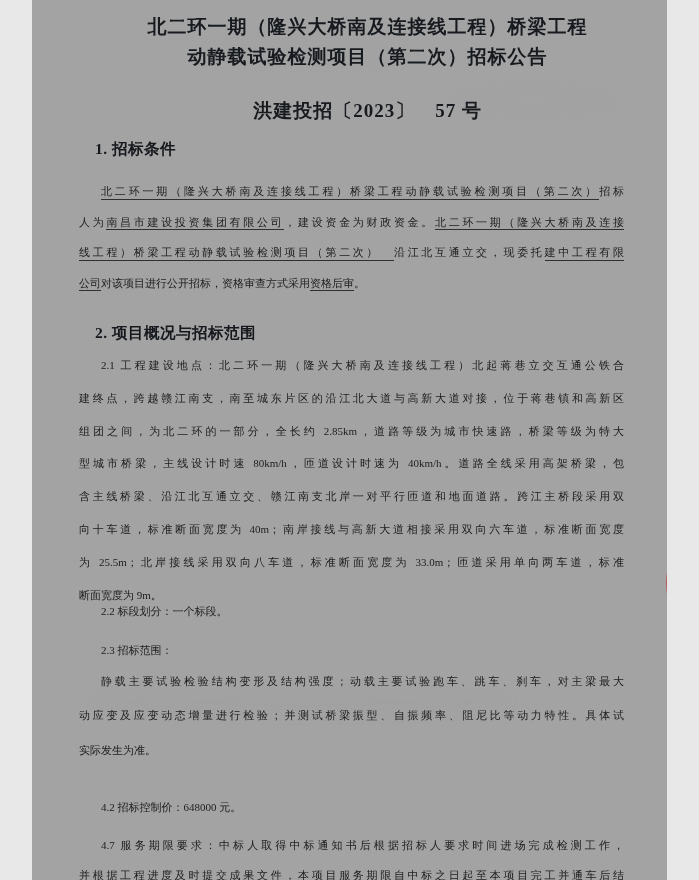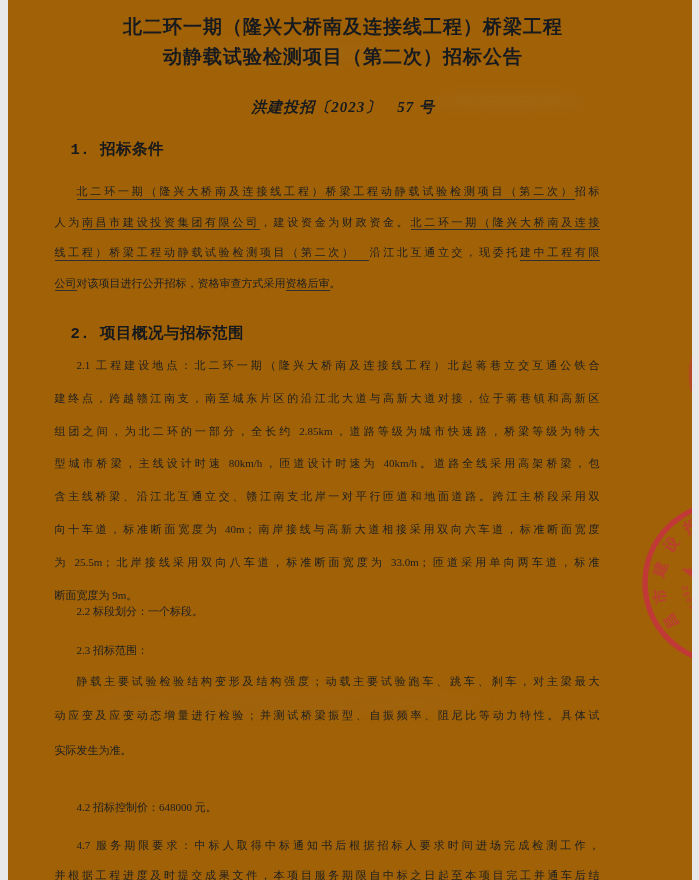--- a/index.html
+++ b/index.html
@@ -1,34 +1,34 @@
 <!DOCTYPE html>
 <html><head>
 <meta charset="utf-8">
 <style>
   html,body{margin:0;padding:0;background:#e8e8e8;}
   .page{
-    position:relative;width:684px;height:880px;margin:0 auto;
-    background:#a16207;overflow:hidden;
+    position:relative;width:635px;height:880px;margin:0 auto;
+    background:#a3a3a3;overflow:hidden;
     font-family:"Liberation Serif",serif;color:#222;
   }
   
   .smudge{position:absolute;border-radius:50%;pointer-events:none;}
   .sm1{left:170px;top:40px;width:210px;height:26px;background:rgba(160,150,150,0.05);filter:blur(6px);}
   .sm2{left:420px;top:90px;width:160px;height:22px;background:rgba(160,150,150,0.06);filter:blur(6px);}
   .sm3{left:60px;top:690px;width:420px;height:24px;background:rgba(160,150,150,0.045);filter:blur(7px);}
 
   .title{
     position:absolute;left:63px;width:545px;text-align:center;
     font-weight:bold;font-size:19px;letter-spacing:1px;color:#171a1e;
     font-family:"Liberation Serif",serif;white-space:nowrap;
   }
   .heading{
     position:absolute;left:63px;font-weight:bold;font-size:15.5px;color:#15181c;
-    font-family:Liberation Mono, monospace;letter-spacing:0.5px;white-space:nowrap;
+    font-family:Liberation Serif, serif;letter-spacing:0.5px;white-space:nowrap;
   }
   .para{
     position:absolute;left:47px;width:545px;font-size:11px;color:#202020;
     font-family:"Liberation Serif",serif;
   }
   .line{white-space:nowrap;text-align:justify;text-align-last:left;overflow:visible;}
   .line.full{text-align-last:justify;}
   .line.ind{text-indent:2em;}
   .u{border-bottom:1.2px solid #30302f;padding-bottom:1.5px;}
 
@@ -47,21 +47,21 @@
 <body>
 
 <div class="page">
 
   <div class="smudge sm1"></div>
   <div class="smudge sm2"></div>
   <div class="smudge sm3"></div>
 
   <div class="title" style="top:14px;">北二环一期（隆兴大桥南及连接线工程）桥梁工程</div>
   <div class="title" style="top:44px;">动静载试验检测项目（第二次）招标公告</div>
-  <div class="title" style="top:98px;font-size:15px;font-style:italic;">洪建投招〔2023〕　57 号</div>
+  <div class="title" style="top:98px;font-size:19px;">洪建投招〔2023〕　57 号</div>
 
   <div class="heading" style="top:139px;">1. 招标条件</div>
 
   <div class="para" id="p1">
       <div class="line full ind"><span class="u">北二环一期（隆兴大桥南及连接线工程）桥梁工程动静载试验检测项目（第二次）</span><span>招标</span></div>
       <div class="line full"><span>人为</span><span class="u">南昌市建设投资集团有限公司</span><span>，建设资金为财政资金。</span><span class="u">北二环一期（隆兴大桥南及连接</span></div>
       <div class="line full"><span class="u">线工程）桥梁工程动静载试验检测项目（第二次）　</span><span>沿江北互通立交，现委托</span><span class="u">建中工程有限</span></div>
       <div class="line"><span class="u">公司</span><span>对该项目进行公开招标，资格审查方式采用</span><span class="u">资格后审</span><span>。</span></div>
     </div>
 

